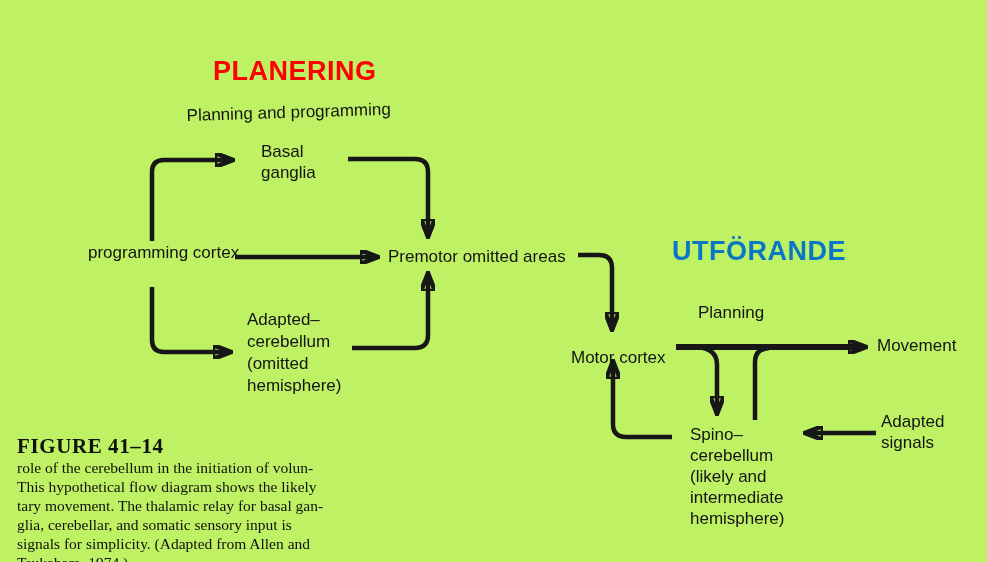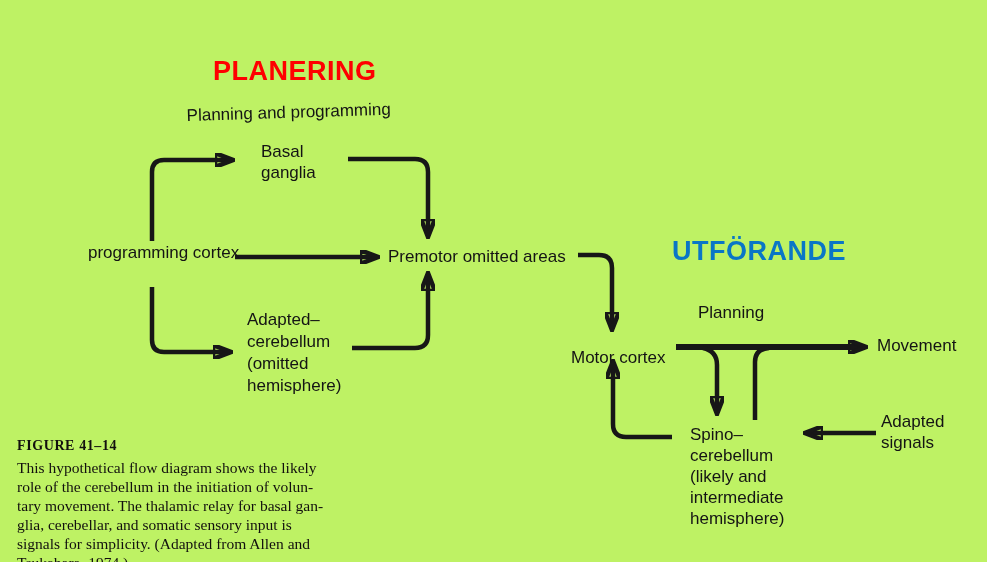--- a/index.html
+++ b/index.html
@@ -12,21 +12,21 @@
   .arrows path.thick { stroke-width:6px; }
   .lbl { position:absolute; font-size:17px; line-height:21px; color:#141414; white-space:nowrap; }
   .lbl.lh20 { line-height:20px; }
   .lbl.lh22 { line-height:22px; }
   .big-title { position:absolute; font-size:27px; font-weight:bold; letter-spacing:0.5px; white-space:nowrap; }
   .tilt { transform:rotate(-1.8deg); transform-origin:left bottom; }
   .caption {
     position:absolute; left:17px; top:436px; width:352px;
     font-family:"Liberation Serif", serif; color:#12100e;
   }
-  .cap-head { font-size:14px; font-weight:bold; letter-spacing:0.6px; line-height:20px; margin-bottom:2px; }
+  .cap-head { font-size:21px; font-weight:bold; letter-spacing:0.6px; line-height:20px; margin-bottom:2px; }
   .cap-line { font-size:15.5px; line-height:19px; white-space:nowrap; }
 </style>
 </head>
 <body>
 
 <div class="stage">
 
   <svg class="arrows" viewBox="0 0 987 562">
     <defs>
       <marker id="ah" viewBox="0 0 20 14" refX="17" refY="7" markerWidth="20" markerHeight="14" markerUnits="userSpaceOnUse" orient="auto">
@@ -84,21 +84,21 @@
     <div>hemisphere)</div>
   </div>
 
   <div class="lbl" style="left:881px; top:411px;">
     <div>Adapted</div>
     <div>signals</div>
   </div>
 
   <div class="caption">
     <div class="cap-head">FIGURE  41–14</div>
+    <div class="cap-line">role of the cerebellum in the initiation of volun-</div>
     <div class="cap-line">This hypothetical flow diagram shows the likely</div>
-    <div class="cap-line">role of the cerebellum in the initiation of volun-</div>
     <div class="cap-line">tary movement. The thalamic relay for basal gan-</div>
     <div class="cap-line">glia, cerebellar, and somatic sensory input is</div>
     <div class="cap-line">signals for simplicity. (Adapted from Allen and</div>
     <div class="cap-line">Tsukahara, 1974.)</div>
   </div>
 
 </div>
 
 </body></html>

